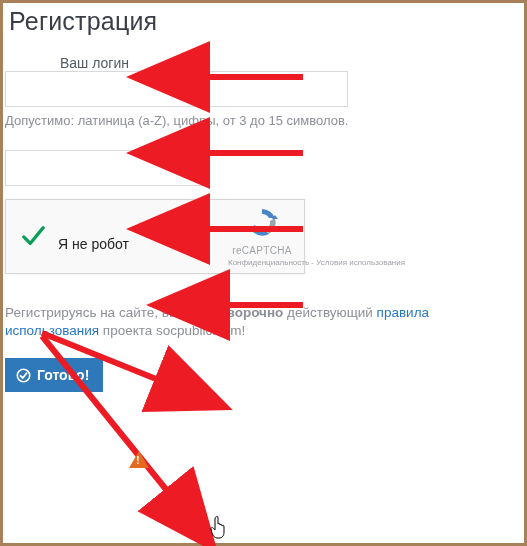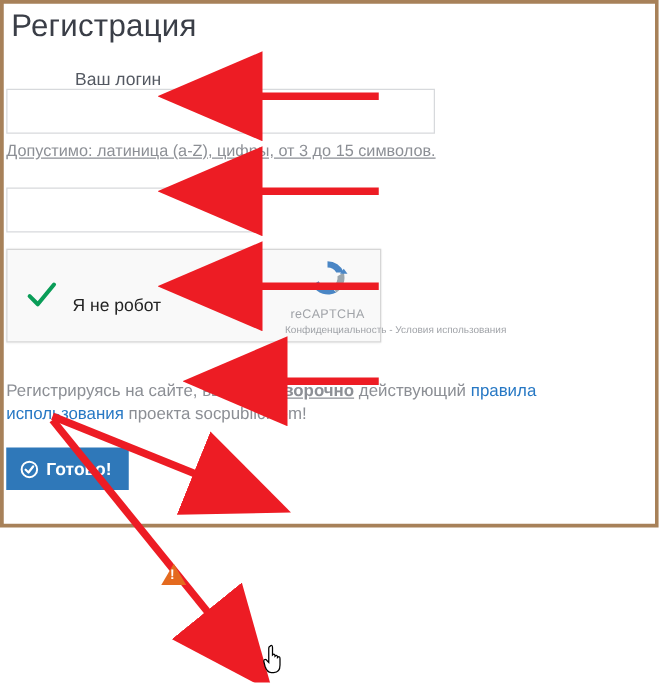--- a/index.html
+++ b/index.html
@@ -7,21 +7,21 @@
     font-family: Arial, Helvetica, sans-serif;
     background: #fff;
     width: 527px;
     height: 546px;
     position: relative;
     overflow: hidden;
   }
   .outer-border {
     border: 3px solid #a78159;
     width: 527px;
-    height: 422px;
+    height: 546px;
     position: relative;
   }
   .inner {
     position: absolute;
     top: -2px;
     left: 2px;
     width: 517px;
     padding: 0;
   }
   .heading {
@@ -55,21 +55,20 @@
     border: 1px solid #d7d9dc;
     padding: 6px 10px;
     font-size: 14px;
     background: #fff;
   }
   .hint {
     font-size: 13px;
     color: #8c8f95;
     margin: 6px 0 18px 0;
     line-height: 1.3;
-    text-decoration: underline;
   }
   .recaptcha {
     width: 300px;
     height: 75px;
     border: 1px solid #d6d6d6;
     background: #f9f9f9;
     position: relative;
     display: flex;
     align-items: center;
     box-shadow: 0 0 2px rgba(0,0,0,0.08);
@@ -110,21 +109,21 @@
   .terms {
     font-size: 13.5px;
     color: #8c8f95;
     line-height: 1.35;
     margin-top: 30px;
   }
   .terms .link {
     color: #2778c4;
     cursor: pointer;
   }
-  .terms .bold { font-weight: bold; text-decoration: underline; }
+  .terms .bold { font-weight: bold; }
   .submit-btn {
     display: inline-flex;
     align-items: center;
     background: #2f78b9;
     color: #fff;
     border: none;
     font-size: 14px;
     font-weight: bold;
     padding: 9px 14px 9px 11px;
     margin-top: 18px;

